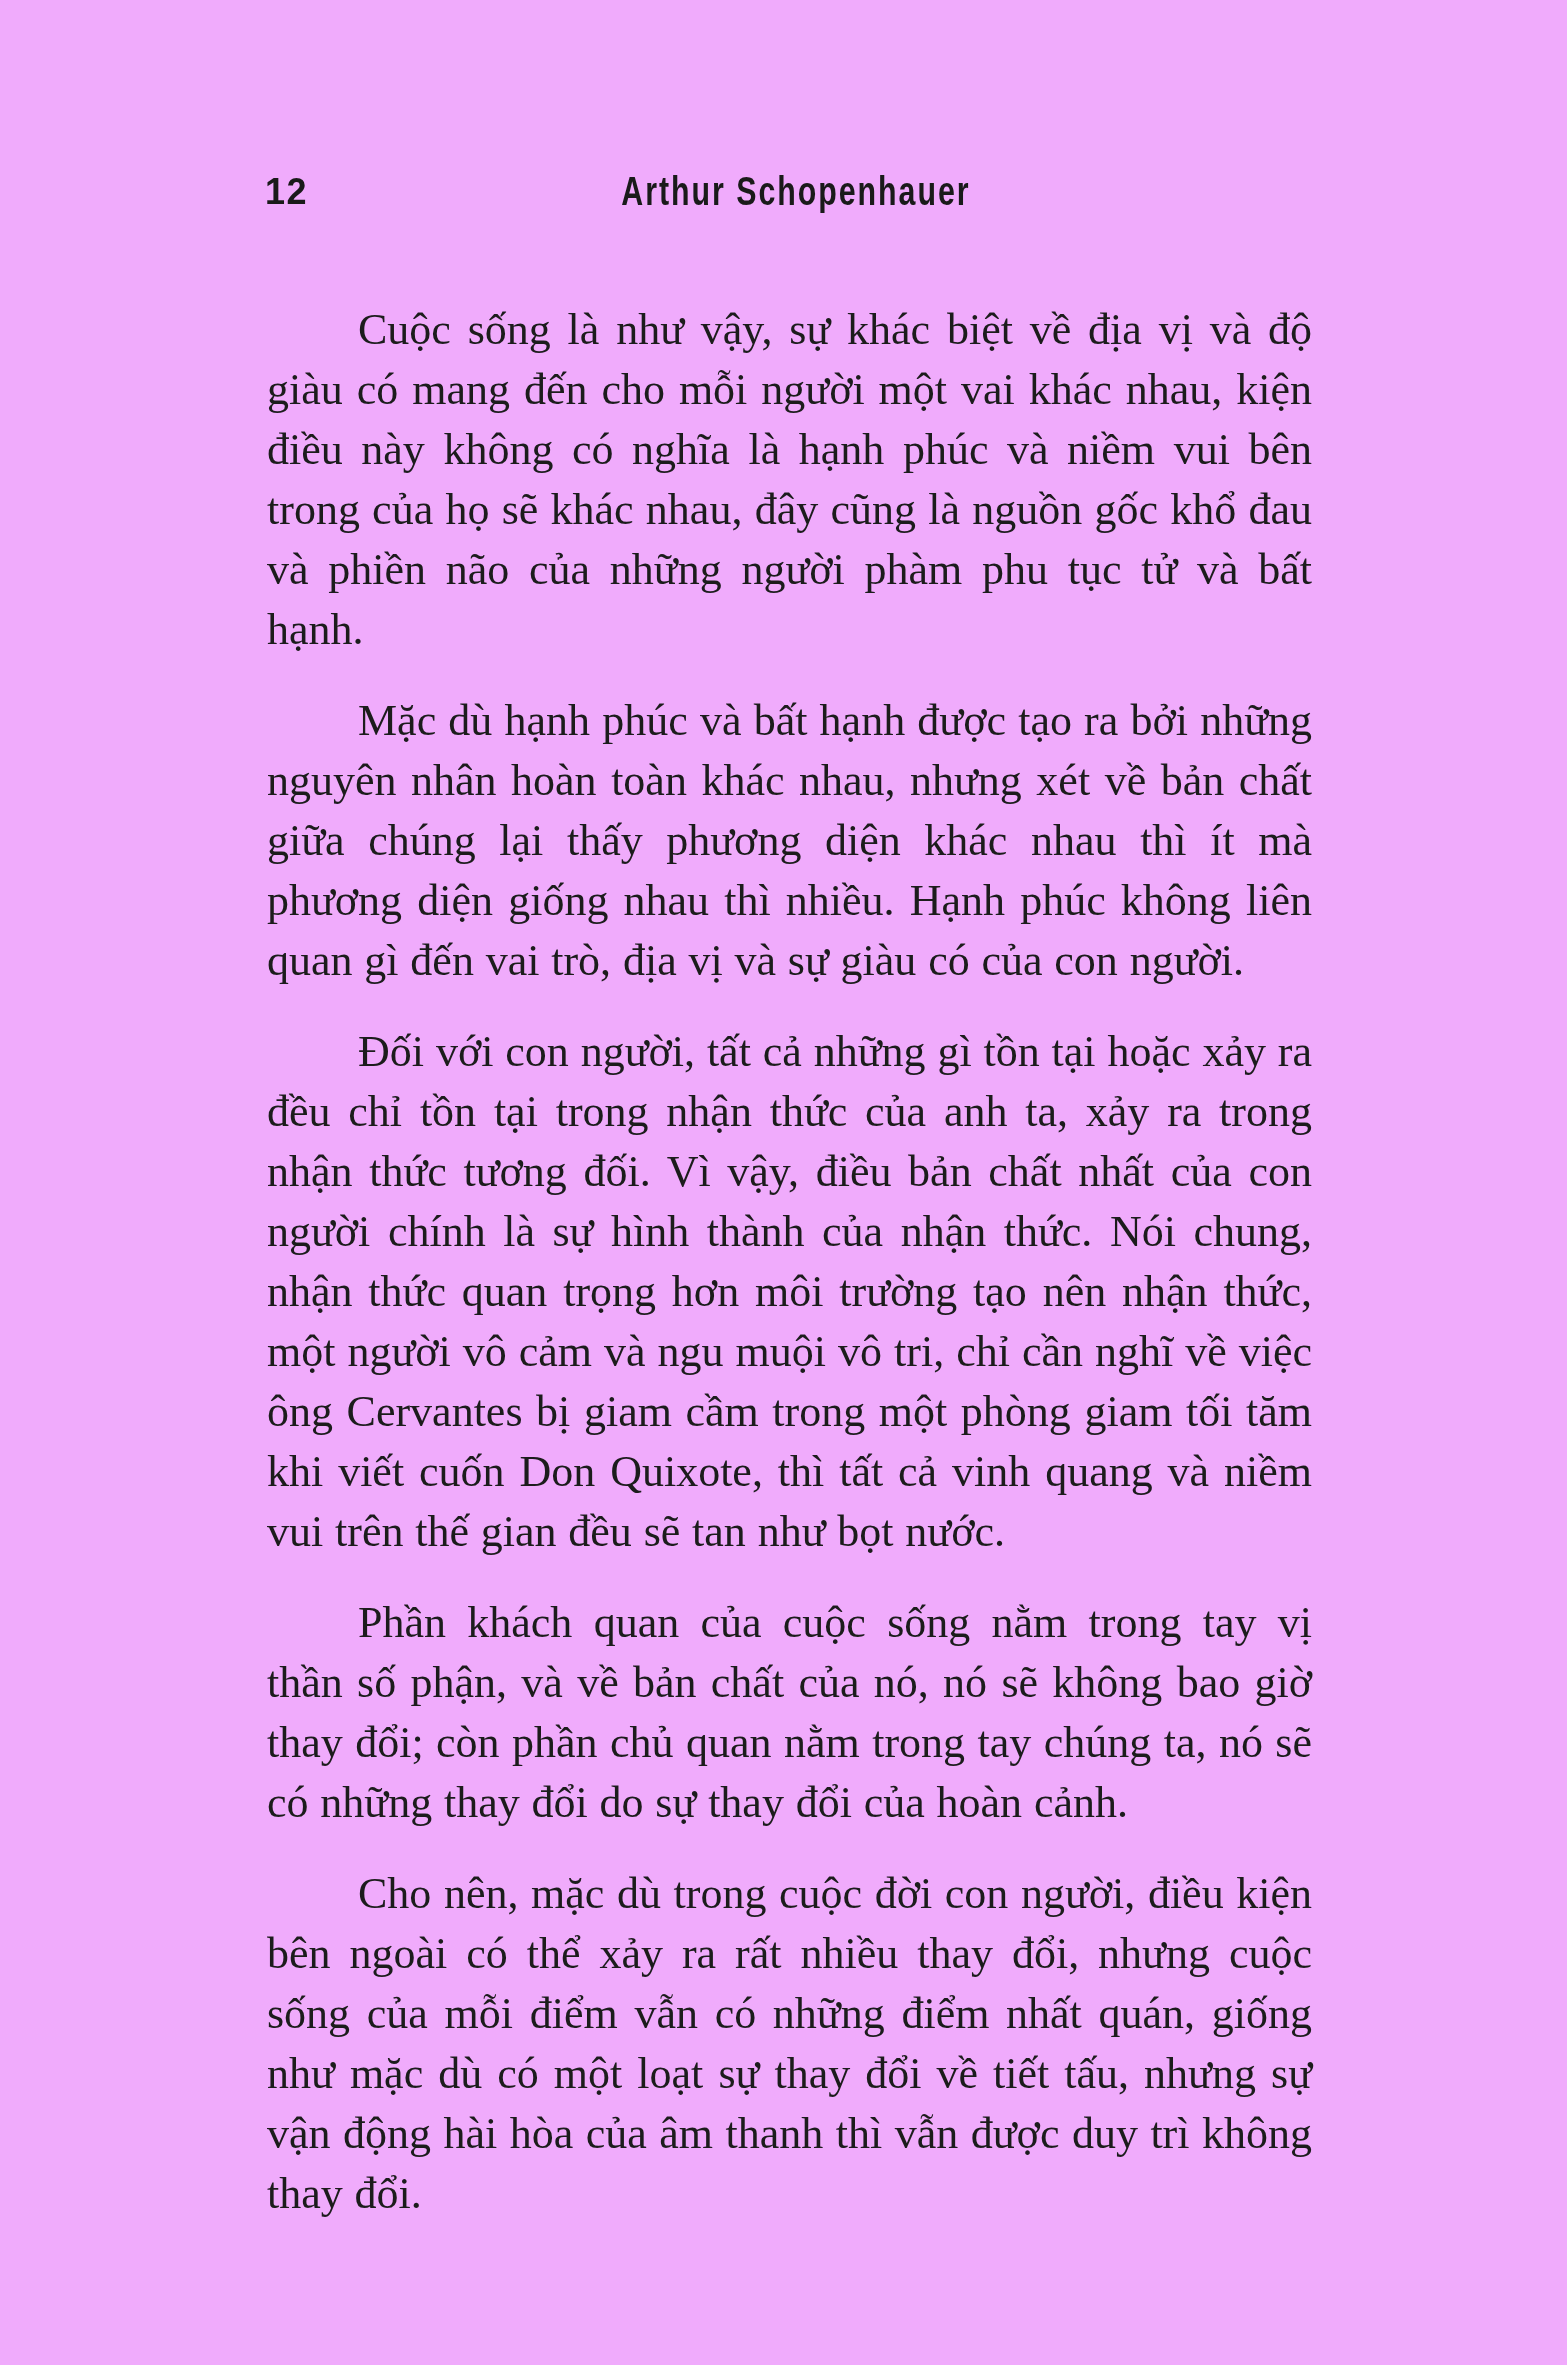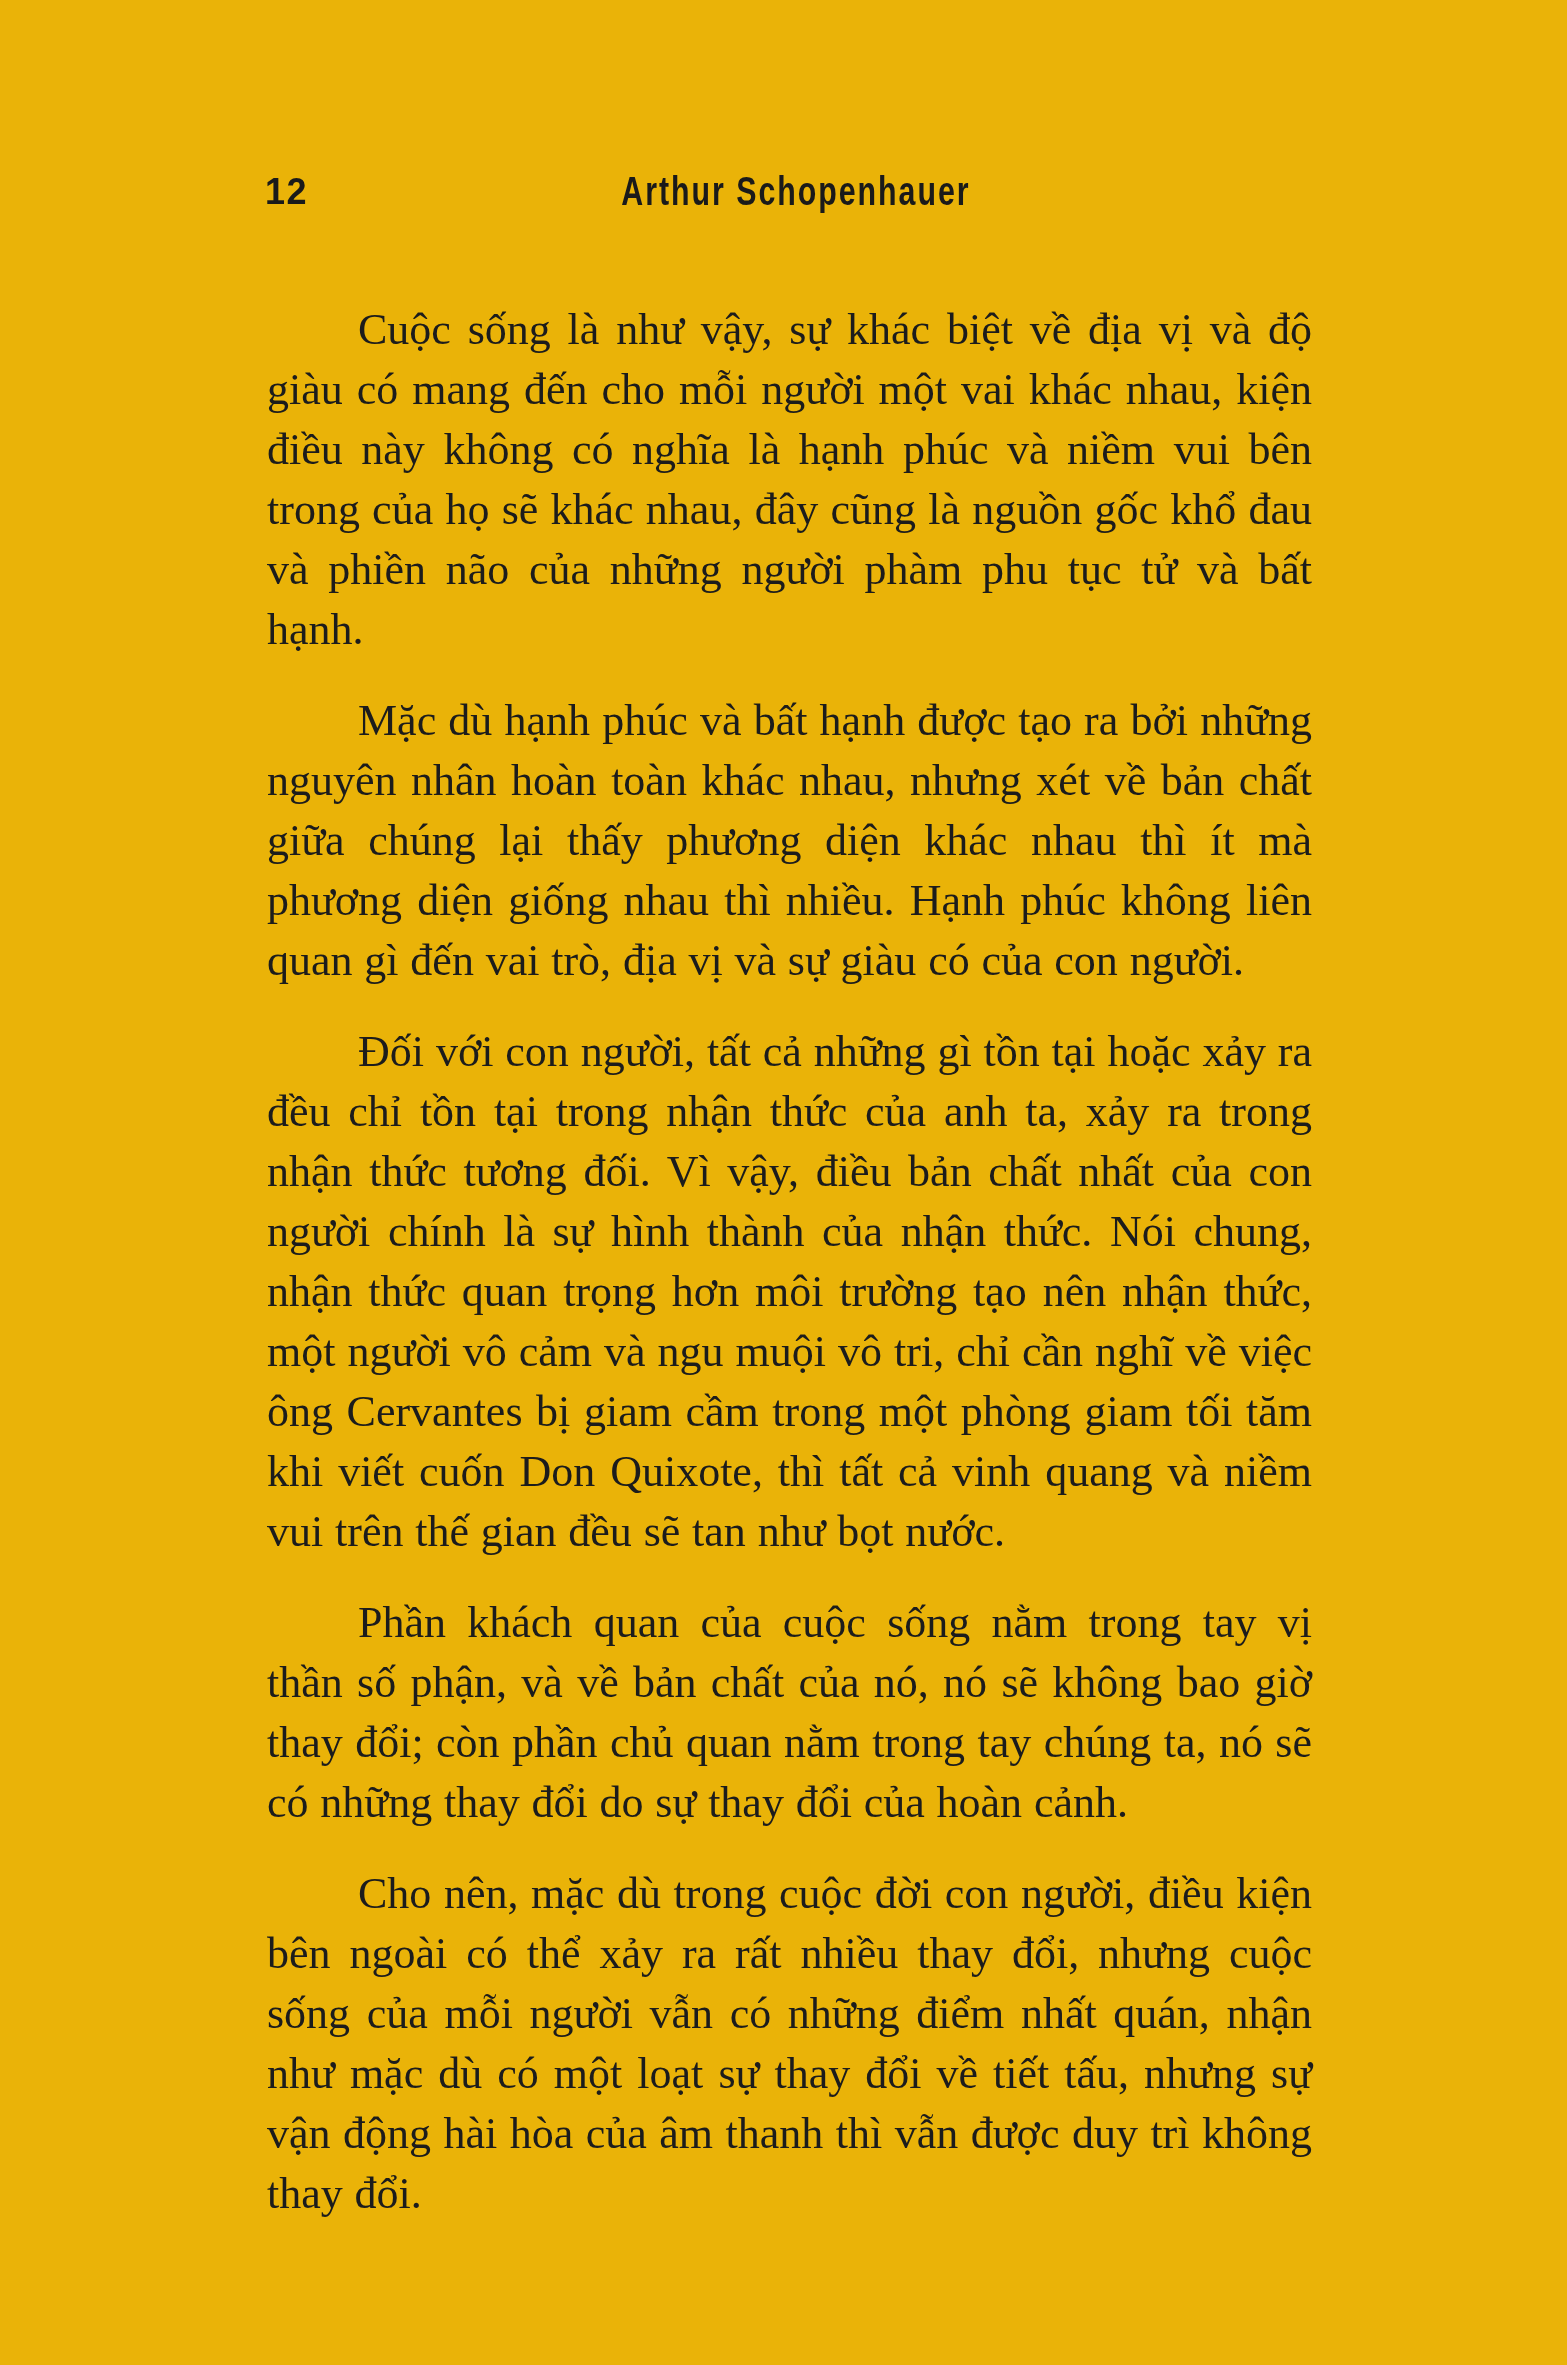--- a/index.html
+++ b/index.html
@@ -4,21 +4,21 @@
 <style>
   html, body {
     margin: 0;
     padding: 0;
     background: #e9e9e9;
   }
   .page {
     position: relative;
     width: 1568px;
     height: 2366px;
-    background: #eab308;
+    background: #f0abfc;
     overflow: hidden;
     font-family: "Liberation Serif", serif;
     color: #1c1c1c;
   }
   .page-header {
     position: absolute;
     top: 169px;
     left: 265px;
     right: 257px;
     height: 52px;
@@ -82,17 +82,17 @@
     <div class="running-head-wrap">
       <span class="running-head">Arthur Schopenhauer</span>
     </div>
   </div>
 
   <div class="content">
     <p>Cuộc sống là như vậy, sự khác biệt về địa vị và độ giàu có mang đến cho mỗi người một vai khác nhau, kiện điều này không có nghĩa là hạnh phúc và niềm vui bên trong của họ sẽ khác nhau, đây cũng là nguồn gốc khổ đau và phiền não của những người phàm phu tục tử và bất hạnh.</p>
     <p>Mặc dù hạnh phúc và bất hạnh được tạo ra bởi những nguyên nhân hoàn toàn khác nhau, nhưng xét về bản chất giữa chúng lại thấy phương diện khác nhau thì ít mà phương diện giống nhau thì nhiều. Hạnh phúc không liên quan gì đến vai trò, địa vị và sự giàu có của con người.</p>
     <p>Đối với con người, tất cả những gì tồn tại hoặc xảy ra đều chỉ tồn tại trong nhận thức của anh ta, xảy ra trong nhận thức tương đối. Vì vậy, điều bản chất nhất của con người chính là sự hình thành của nhận thức. Nói chung, nhận thức quan trọng hơn môi trường tạo nên nhận thức, một người vô cảm và ngu muội vô tri, chỉ cần nghĩ về việc ông Cervantes bị giam cầm trong một phòng giam tối tăm khi viết cuốn Don Quixote, thì tất cả vinh quang và niềm vui trên thế gian đều sẽ tan như bọt nước.</p>
     <p>Phần khách quan của cuộc sống nằm trong tay vị thần số phận, và về bản chất của nó, nó sẽ không bao giờ thay đổi; còn phần chủ quan nằm trong tay chúng ta, nó sẽ có những thay đổi do sự thay đổi của hoàn cảnh.</p>
-    <p>Cho nên, mặc dù trong cuộc đời con người, điều kiện bên ngoài có thể xảy ra rất nhiều thay đổi, nhưng cuộc sống của mỗi người vẫn có những điểm nhất quán, nhận như mặc dù có một loạt sự thay đổi về tiết tấu, nhưng sự vận động hài hòa của âm thanh thì vẫn được duy trì không thay đổi.</p>
+    <p>Cho nên, mặc dù trong cuộc đời con người, điều kiện bên ngoài có thể xảy ra rất nhiều thay đổi, nhưng cuộc sống của mỗi điểm vẫn có những điểm nhất quán, giống như mặc dù có một loạt sự thay đổi về tiết tấu, nhưng sự vận động hài hòa của âm thanh thì vẫn được duy trì không thay đổi.</p>
   </div>
 
 </div>
 
 
 </body></html>

